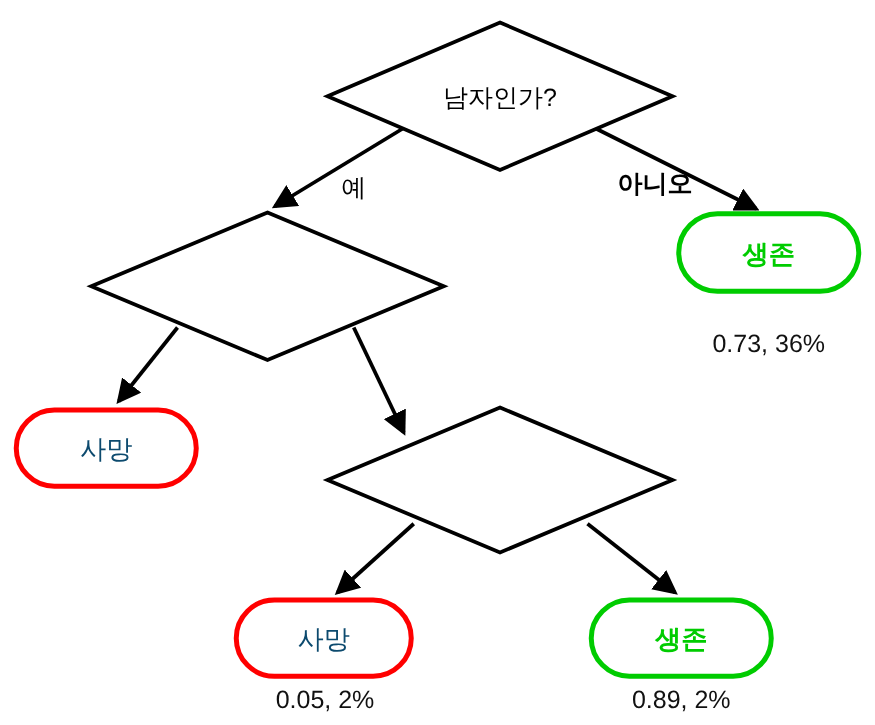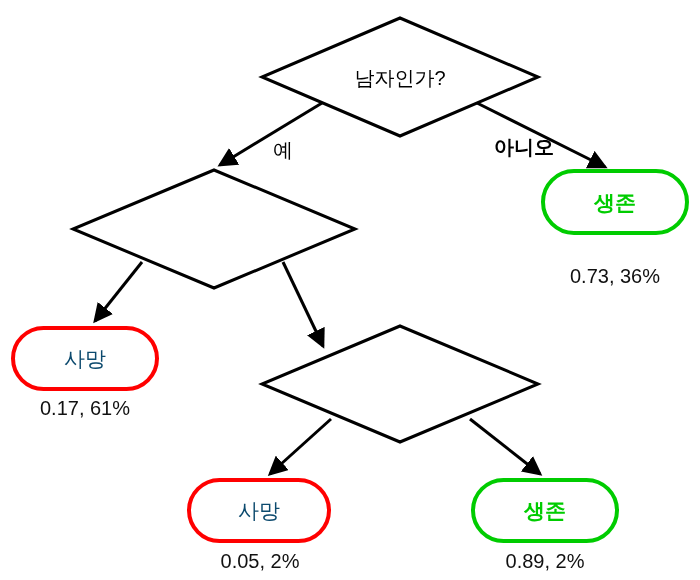--- a/index.html
+++ b/index.html
@@ -48,21 +48,20 @@
 
   <div class="lbl" style="left:400px; top:78px;">남자인가?</div>
 
   <div class="lbl" style="left:283px; top:150px;">예</div>
   <div class="lbl" style="left:524px; top:147px;font-weight:bold;">아니오</div>
 
   <div class="lbl leaf-lbl green-text" style="left:615px; top:203px;">생존</div>
   <div class="lbl stat-lbl" style="left:615px; top:239px;margin-top:37px;">0.73, 36%</div>
 
   <div class="lbl leaf-lbl red-text" style="left:85px; top:359px;">사망</div>
-  <div class="lbl stat-lbl" style="left:85px; top:408px;">0.17, 61%</div>
 
   <div class="lbl leaf-lbl red-text" style="left:259px; top:511px;">사망</div>
   <div class="lbl stat-lbl" style="left:260px; top:561px;">0.05, 2%</div>
 
   <div class="lbl leaf-lbl green-text" style="left:545px; top:511px;">생존</div>
   <div class="lbl stat-lbl" style="left:545px; top:561px;">0.89, 2%</div>
 
 </div>
 
 </body></html>

